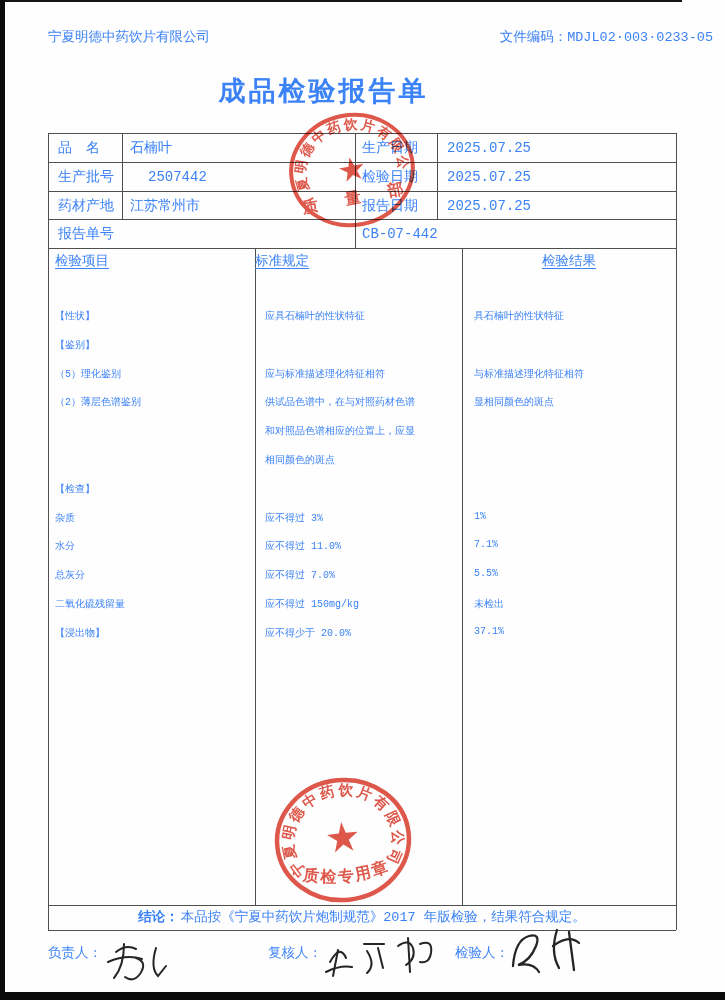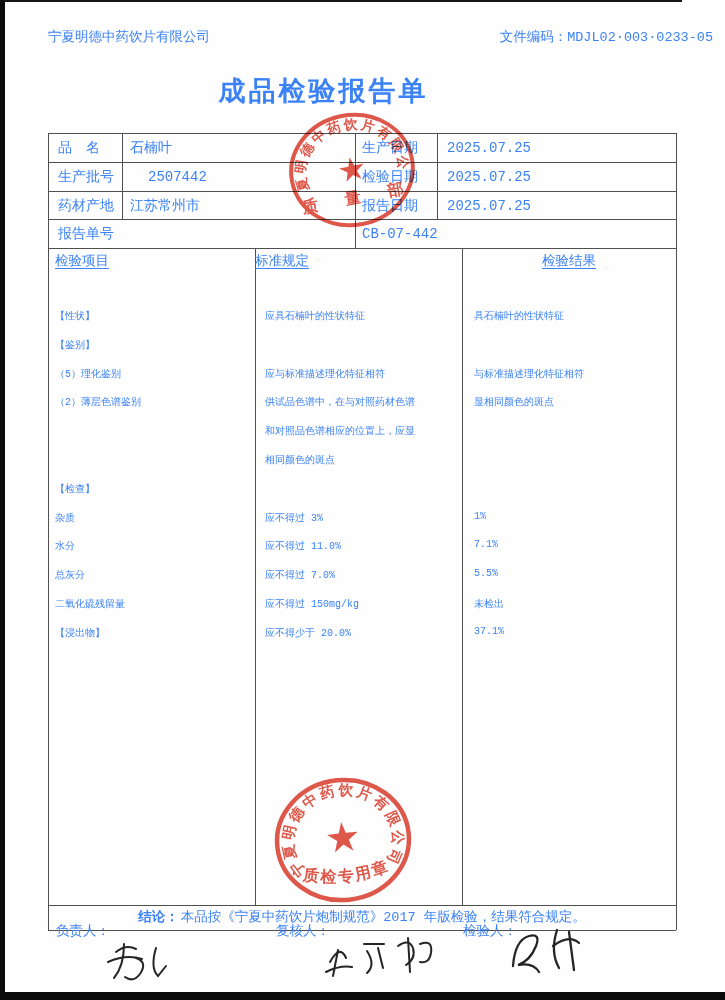--- a/index.html
+++ b/index.html
@@ -14,21 +14,21 @@
   #doccode{right:12px;top:31px;font-size:13.5px;}
   #header-rule{left:33px;top:47px;width:682px;height:2px;background:#161616;}
   #title{left:0;top:80px;width:647px;text-align:center;font-size:27px;font-weight:bold;letter-spacing:3px;}
   .cell{position:absolute;height:29px;display:flex;align-items:center;font-size:14px;white-space:nowrap;}
   .items-line{position:absolute;left:48px;width:628px;height:28.8px;}
   .items-line span{position:absolute;top:7px;font-size:10px;white-space:nowrap;}
   .c1{left:7px;} .c2{left:217px;} .c3{left:426px;}
   .col-head{position:absolute;top:252px;font-size:13.5px;text-decoration:underline;text-underline-offset:3px;}
   #conclusion{left:48px;top:905px;width:628px;height:25px;display:flex;align-items:center;justify-content:center;box-sizing:border-box;font-size:13.5px;white-space:nowrap;}
   #conclusion b{font-weight:bold;margin-right:2px;}
-  .sig-label{position:absolute;top:922px;font-size:13.5px;margin-left:8px;}
+  .sig-label{position:absolute;top:944px;font-size:13.5px;}
   .stamp{position:absolute;mix-blend-mode:multiply;opacity:0.85;}
   .sig{position:absolute;}
   .edge{position:absolute;background:#0b0b0b;}
 </style>
 </head>
 <body>
 
 <div id="page">
 
   <div id="company" class="txt">宁夏明德中药饮片有限公司</div>

